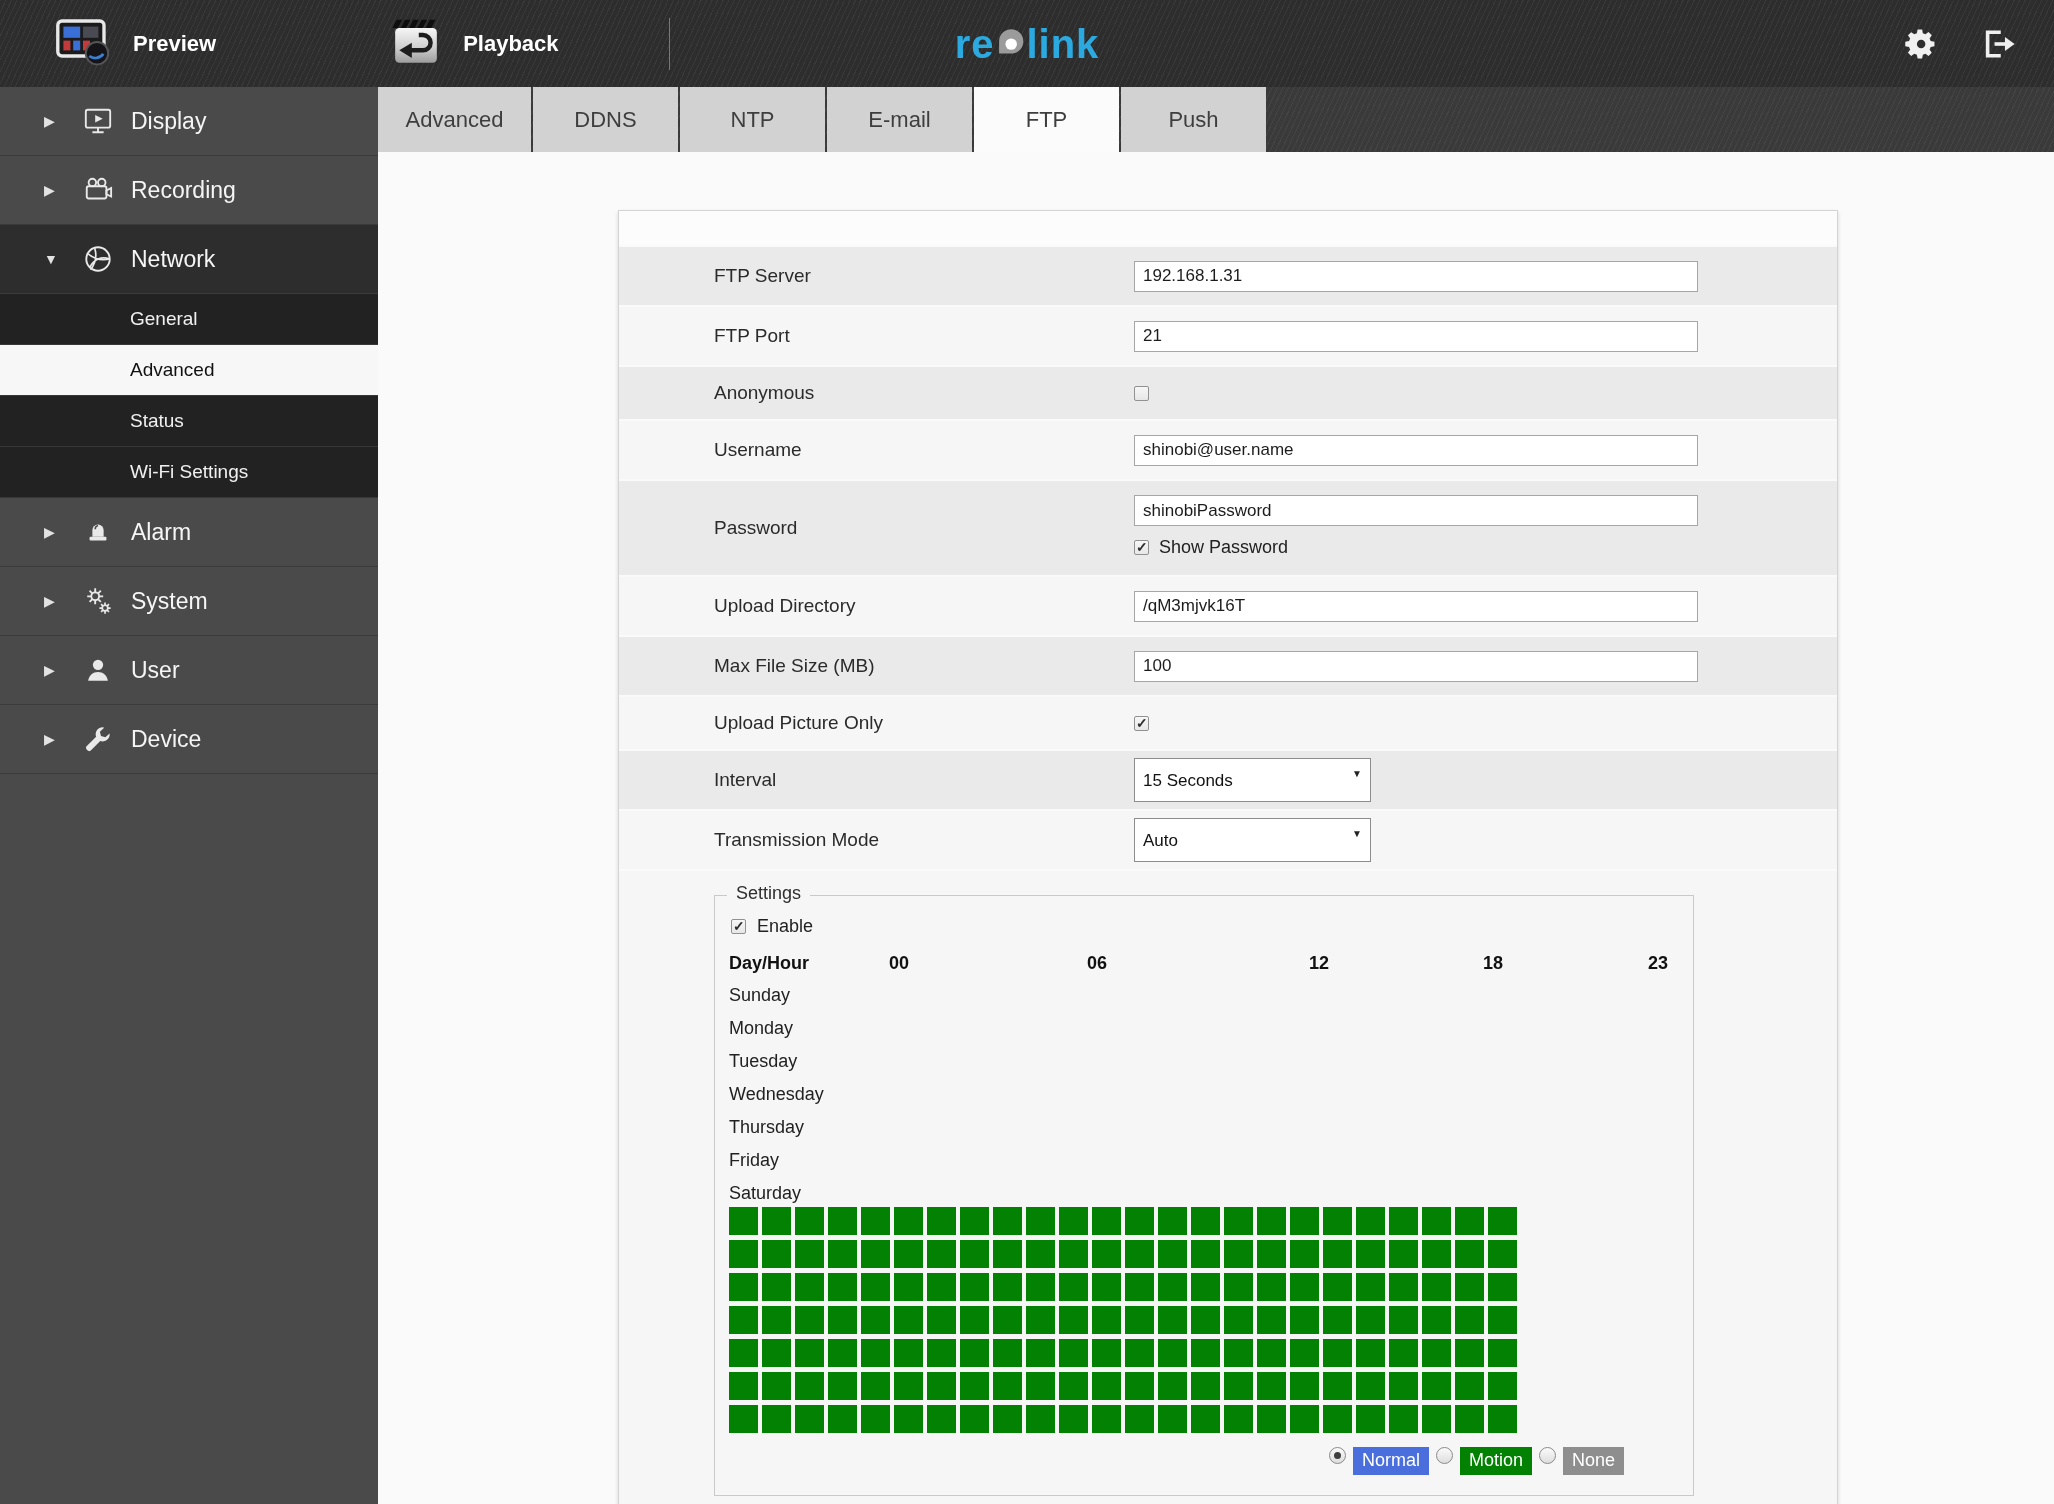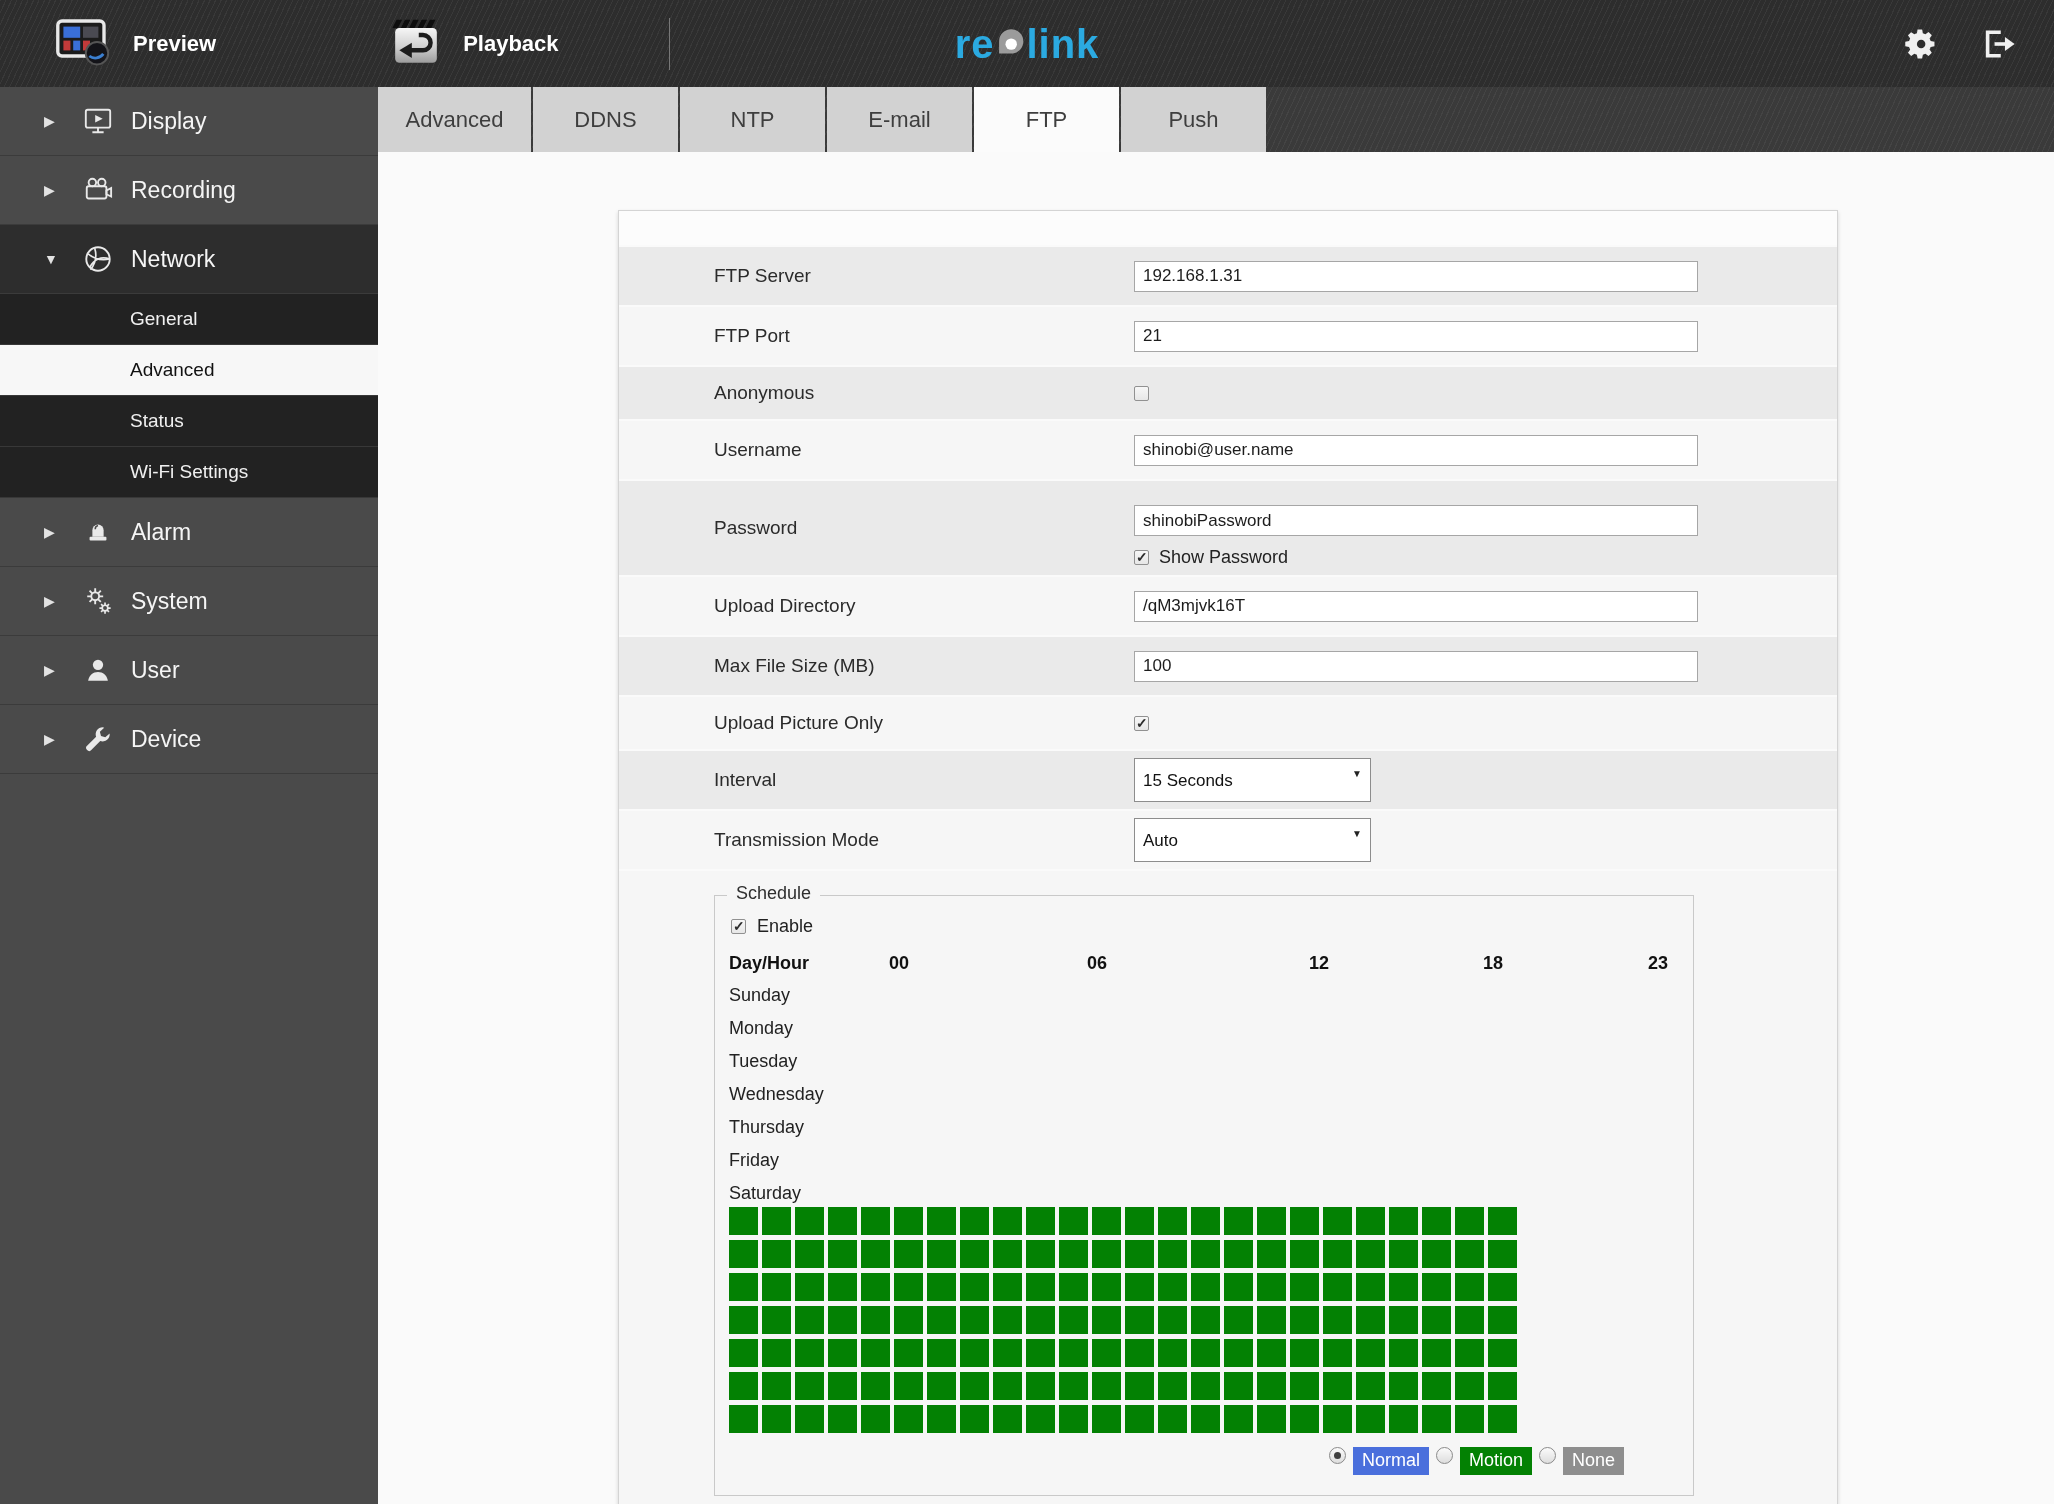--- a/index.html
+++ b/index.html
@@ -72,21 +72,21 @@
   input[type=checkbox]:checked::after{ content:"\2713"; position:absolute; left:1px; top:-2px;
       font-size:14px; font-weight:bold; color:#2e2e2e; }
   input[type=radio]{ appearance:none;-webkit-appearance:none; width:17px; height:17px;
       border:1px solid #8a8a8a; border-radius:50%; background:linear-gradient(#fbfbfb,#ddd);
       position:relative; margin:0; cursor:pointer; }
   input[type=radio]:checked::after{ content:""; position:absolute; left:4px; top:4px;
       width:7px; height:7px; border-radius:50%; background:#3f3f3f; }
 
   .pw-row{ height:96px; display:flex; border-top:2px solid #fafafa; background:#eaeaea; }
   .pw-row .row-label{ display:flex; align-items:center; }
-  .pw-controls{ padding-top:24px; }
+  .pw-controls{ padding-top:14px; }
   .pw-check{ display:flex; align-items:center; gap:10px; margin-top:11px; font-size:18px; color:#222; }
 
   .select-wrap{ position:relative; width:237px; height:44px;border-radius:10px; }
   .select-wrap select{ width:100%; height:100%; appearance:none;-webkit-appearance:none;
       background:#fff; border:1px solid #8d8d8d; border-radius:0; font-size:17px; padding:0 24px 0 8px;
       font-family:"Liberation Sans",sans-serif; color:#111; }
   .select-arrow{ position:absolute; right:9px; top:10px; font-size:10px; color:#222; pointer-events:none; }
 
   .btn{ background:linear-gradient(#fafafa,#dcdcdc); border:1px solid #9a9a9a;
         font-size:19px; color:#1f1f1f; font-family:"Liberation Sans",sans-serif; cursor:pointer; }
@@ -378,21 +378,21 @@
               <select>
                 <option>Auto</option>
               </select>
               <span class="select-arrow">▼</span>
             </div>
           </div>
 
 
           <div class="sched-row">
             <div class="fieldset">
-              <div class="legend">Schedule</div>
+              <div class="legend">Settings</div>
 
               <div class="enable-row">
                 <input type="checkbox" checked="" style="">
                 <span>Enable</span>
               </div>
 
               <div class="sched-header">
                 <div class="day-col-head">Day/Hour</div>
                 <div class="hour-labels">
                     <span class="hour-label" style="left: 0px;">00</span>

